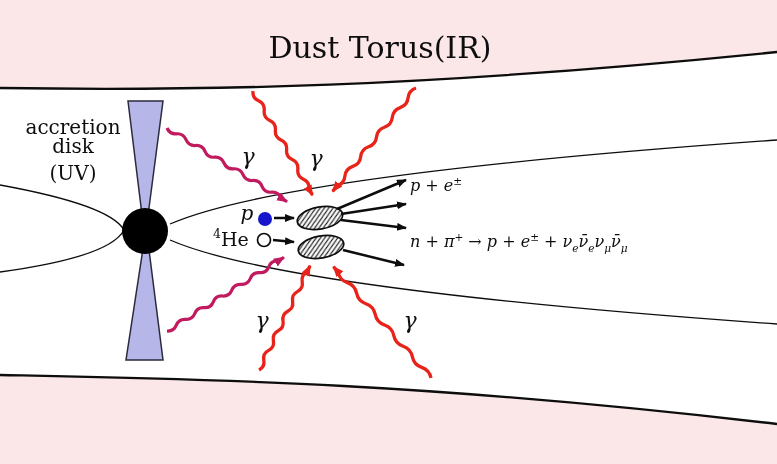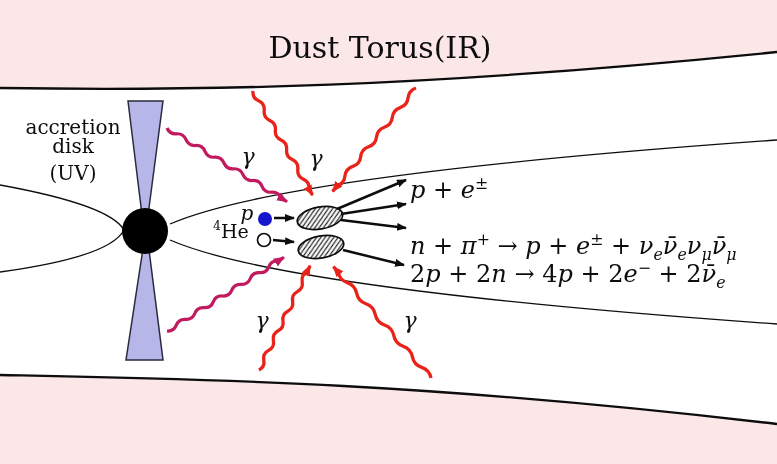--- a/index.html
+++ b/index.html
@@ -10,22 +10,22 @@
   .ctr{transform:translate(-50%,-50%);}
   #title{left:230px;top:30px;width:300px;text-align:center;font-size:30px;}
   #disk-label{left:6px;top:118px;width:134px;text-align:center;font-size:20px;line-height:19px;}
   #disk-label .uv{margin-top:8px;display:block;}
   .gamma{font-style:italic;font-size:22px;}
   #gamma-tl{left:248px;top:156px;}
   #gamma-tr{left:316px;top:158px;}
   #gamma-bl{left:262px;top:320px;}
   #gamma-br{left:410px;top:320px;}
   #p-label{left:247px;top:213px;font-style:italic;font-size:20px;}
-  #he-label{left:213px;top:230px;font-size:19px;transform:translate(0,-50%);}
-  .eq{left:410px;font-size:24px;line-height:28px;}
+  #he-label{left:213px;top:238px;font-size:19px;transform:translate(0,-50%);}
+  .eq{left:410px;font-size:16px;line-height:23px;}
   #eq-0{top:170px;} #eq-1{top:195px;} #eq-2{top:226px;} #eq-3{top:254px;}
   .eq i, #p-label, .gamma{font-family:"DejaVu Serif", serif;}
   .eq sup, #he-label sup{font-size:66%;}
   .eq sub{font-size:66%;font-style:italic;}
 </style>
 </head>
 <body>
 
 <div id="fig">
 
@@ -92,14 +92,13 @@
   <div id="gamma-tl" class="txt gamma ctr">γ</div>
   <div id="gamma-tr" class="txt gamma ctr">γ</div>
   <div id="gamma-bl" class="txt gamma ctr">γ</div>
   <div id="gamma-br" class="txt gamma ctr">γ</div>
 
   <div id="p-label" class="txt ctr">p</div>
   <div id="he-label" class="txt"><sup>4</sup><span>He</span></div>
 
   <div id="eq-0" class="txt eq"><i>p</i><span> + </span><i>e</i><sup>±</sup></div>
   <div id="eq-2" class="txt eq"><i>n</i><span> + </span><i>π</i><sup>+</sup><span> → </span><i>p</i><span> + </span><i>e</i><sup>±</sup><span> + </span><i>ν</i><sub>e</sub><i>ν̄</i><sub>e</sub><i>ν</i><sub>μ</sub><i>ν̄</i><sub>μ</sub></div>
-  <div id="eq-3" class="txt eq"><span>2</span><i>p</i><span> + 2</span><i>n</i><span> → 4</span><i>p</i><span> + 2</span><i>e</i><sup>−</sup><span> + 2</span><i>ν̄</i><sub>e</sub></div>
 </div>
 
 </body></html>

